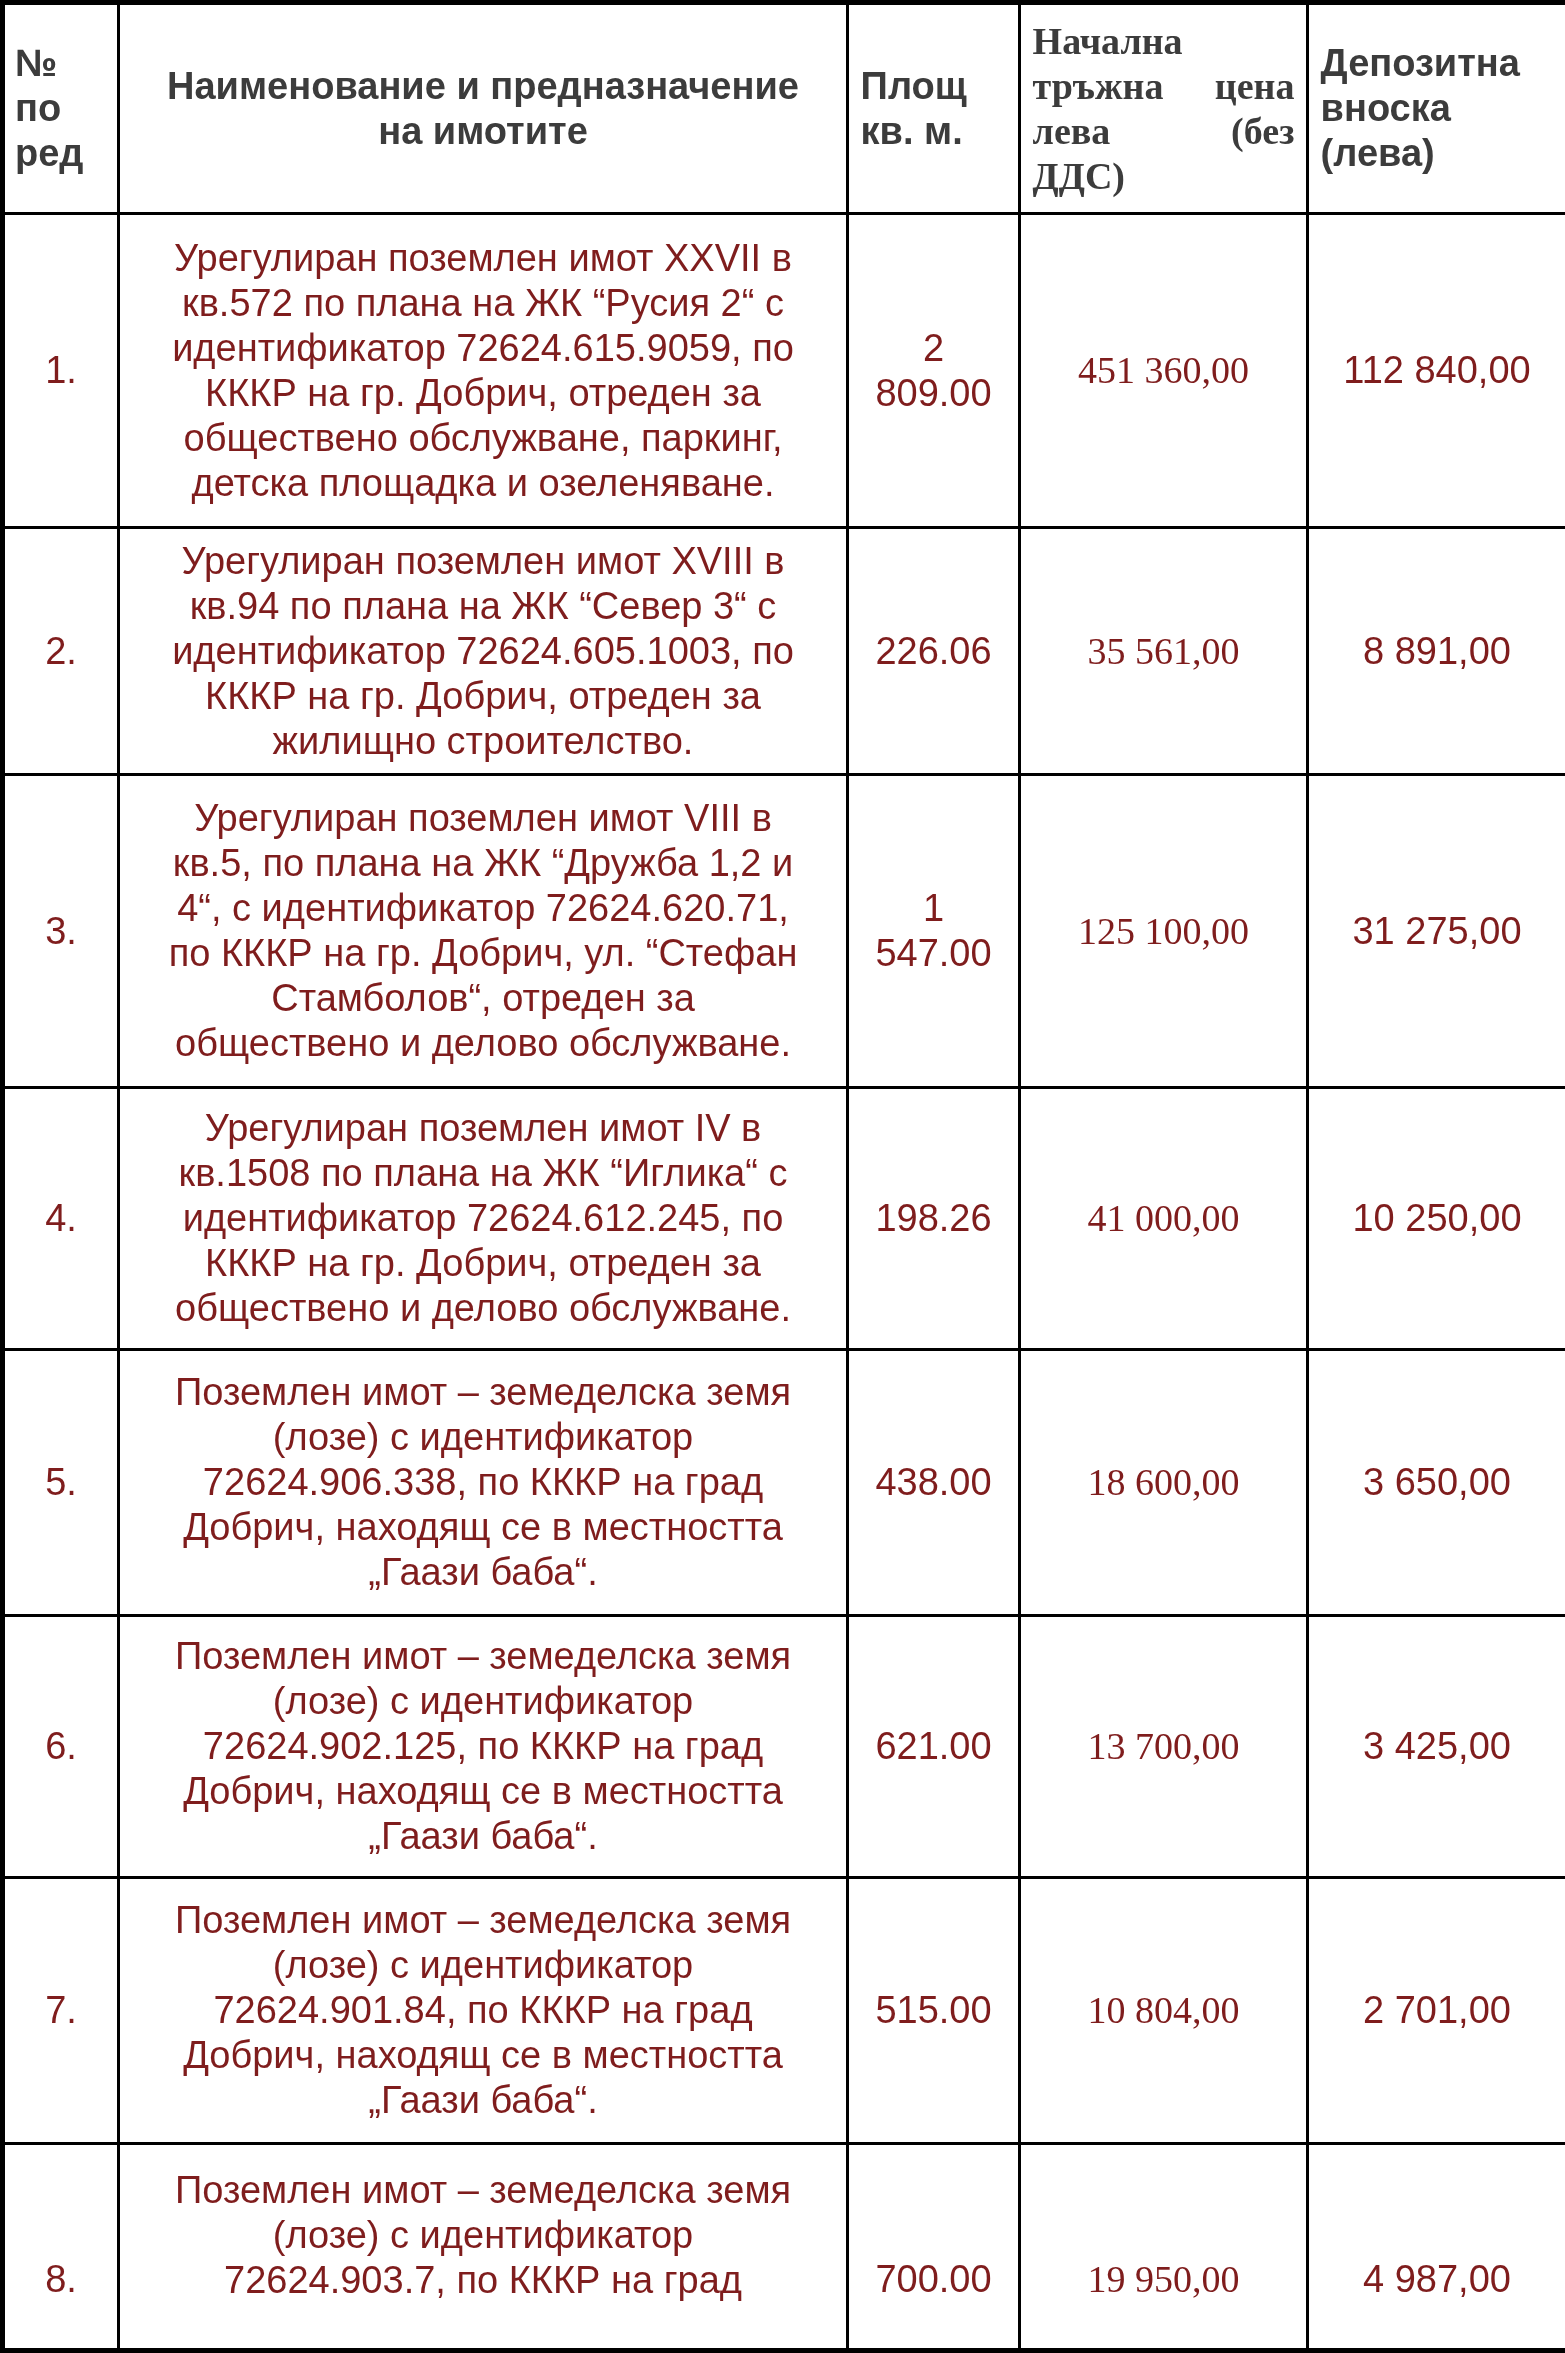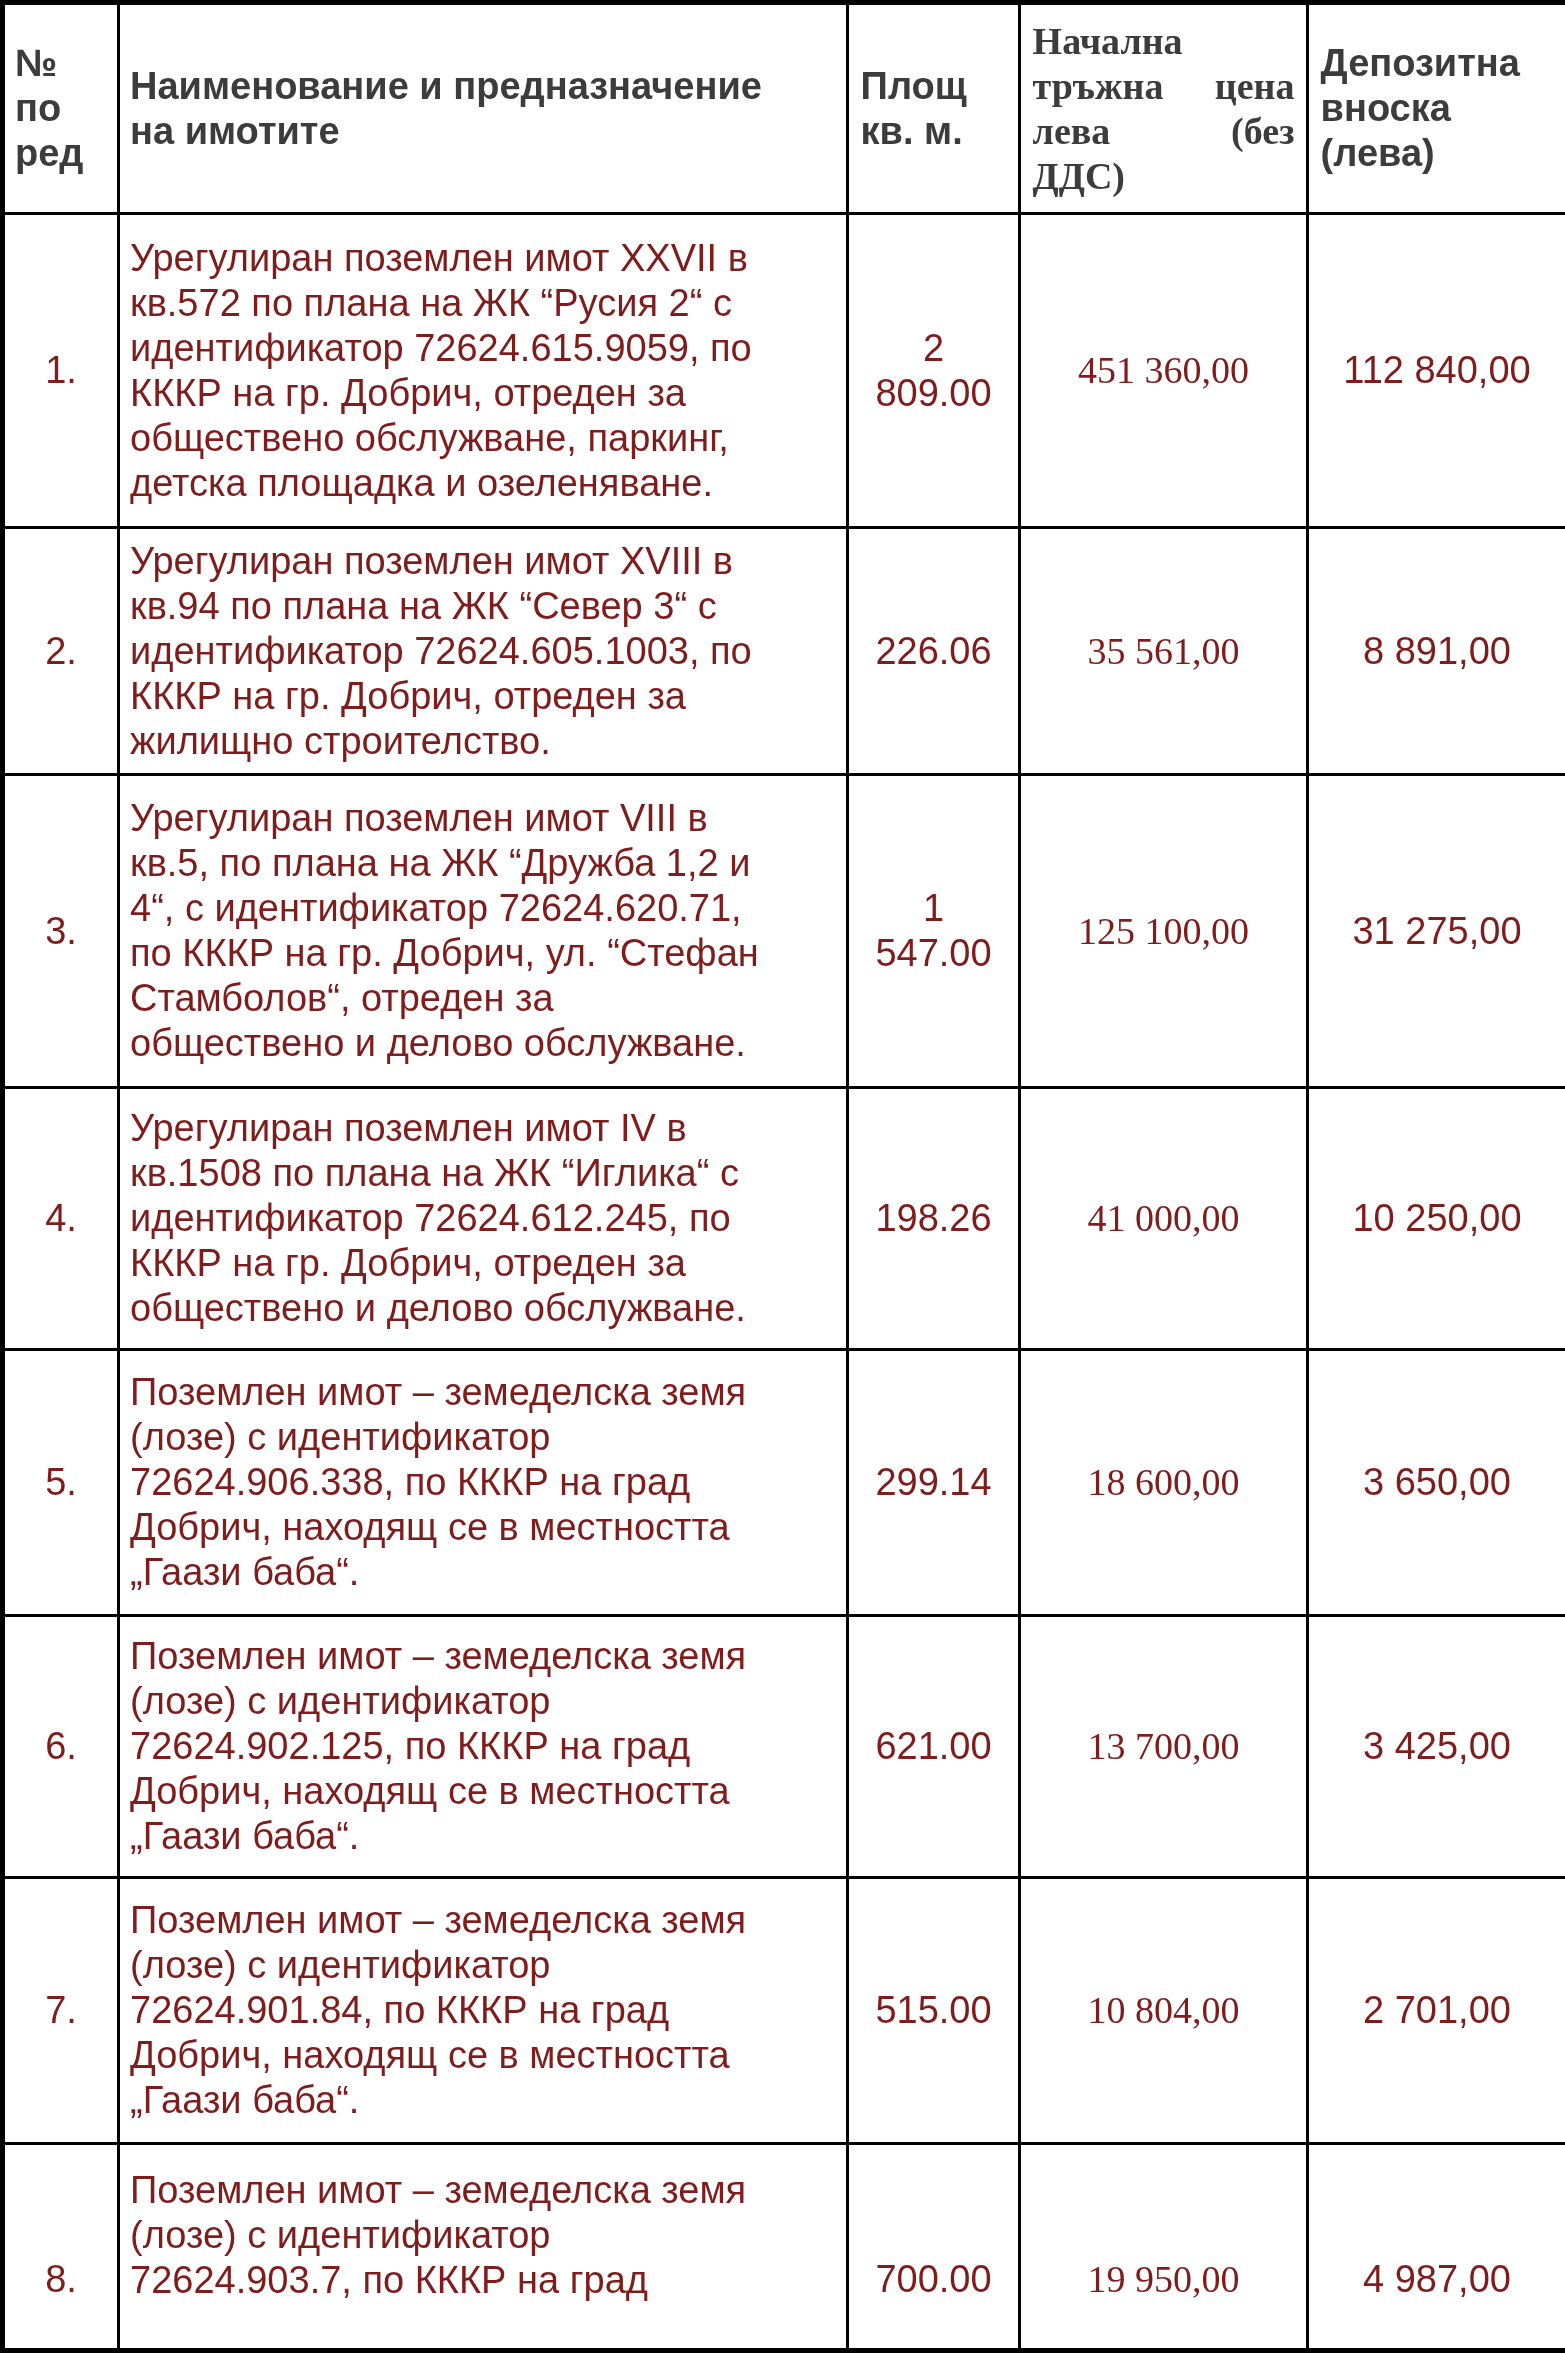--- a/index.html
+++ b/index.html
@@ -30,21 +30,21 @@
     padding: 5px 10px;
     word-wrap: break-word;
   }
   tr.header-row td {
     font-weight: bold;
     color: #3c3c3c;
   }
   tr.header-row { height: 211px; }
   .cell-num    { text-align: center; padding-left: 6.6px; padding-right: 6.6px; }
   tr.header-row .cell-num { text-align: left; padding-left: 10px; }
-  .cell-name   { text-align: left; padding-left: 13.3px; padding-right: 8.3px; }
+  .cell-name   { text-align: center; padding-left: 13.3px; padding-right: 8.3px; }
   .cell-area   { text-align: center; }
   tr.header-row .cell-area { text-align: left; padding-left: 11.6px; }
   .cell-price  { text-align: center; font-family: Liberation Serif, serif; }
   tr.header-row .cell-price {
     text-align: justify;
     text-align-last: justify;
     padding-left: 11.6px;
     padding-right: 11.6px;
   }
   .cell-deposit { text-align: center; }
@@ -145,21 +145,21 @@
     <td class="cell-price">41 000,00</td>
     <td class="cell-deposit">10 250,00</td>
   </tr>
       <tr class="r4">
     <td class="cell-num">5.</td>
     <td class="cell-name">Поземлен имот – земеделска земя
 (лозе) с идентификатор
 72624.906.338, по КККР на град
 Добрич, находящ се в местността
 „Гаази баба“.</td>
-    <td class="cell-area">299.14</td>
+    <td class="cell-area">438.00</td>
     <td class="cell-price">18 600,00</td>
     <td class="cell-deposit">3 650,00</td>
   </tr>
       <tr class="r5">
     <td class="cell-num">6.</td>
     <td class="cell-name">Поземлен имот – земеделска земя
 (лозе) с идентификатор
 72624.902.125, по КККР на град
 Добрич, находящ се в местността
 „Гаази баба“.</td>

